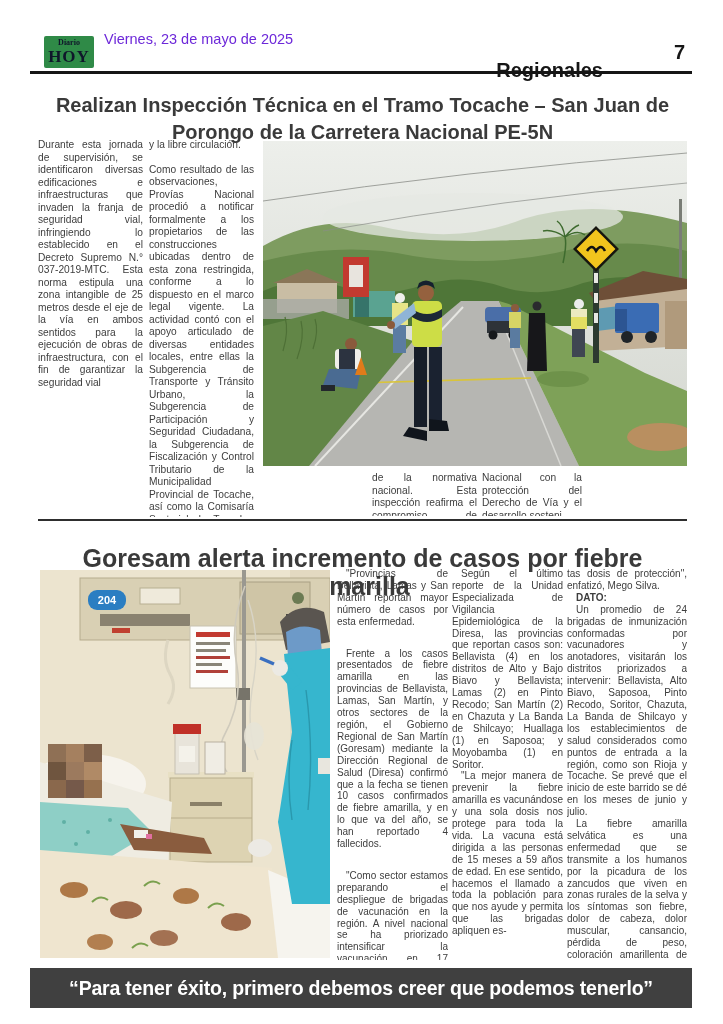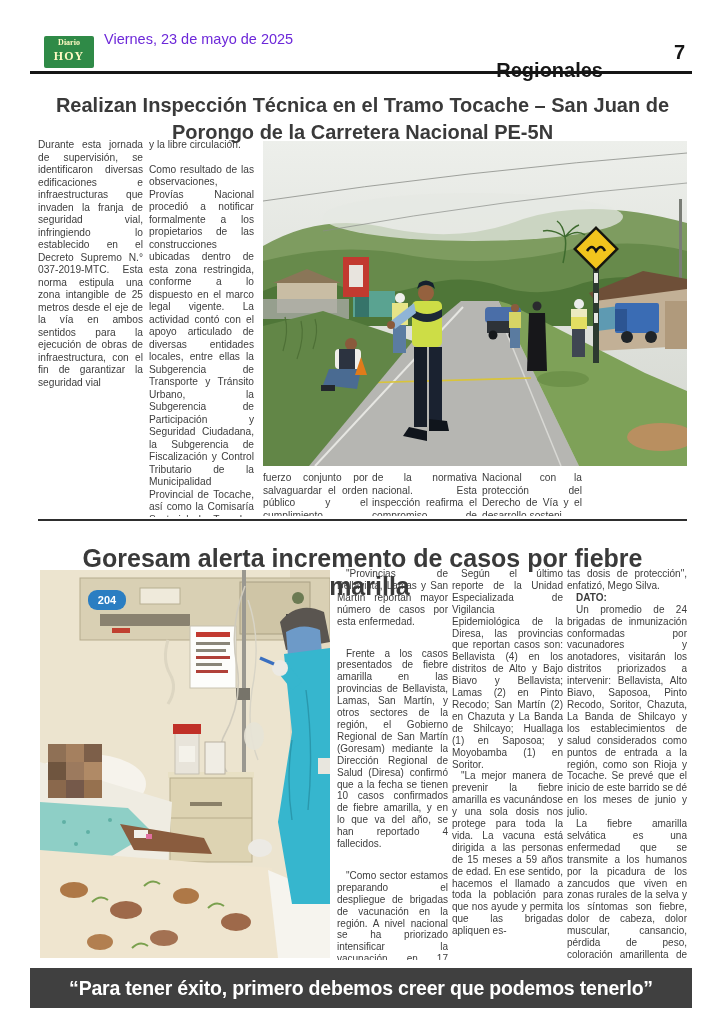--- a/index.html
+++ b/index.html
@@ -3,23 +3,23 @@
 <meta charset="utf-8">
 <style>
   html,body{margin:0;padding:0;}
   body{
     width:723px;height:1024px;position:relative;overflow:hidden;
     background:#ffffff;color:#3d3d3d;
     font-family:"Liberation Sans",sans-serif;
   }
   
   .logo{position:absolute;left:44px;top:36px;width:50px;height:32px;background:#2f8a47;
-        color:#fef9c3;text-align:center;border-radius:2px;font-family:"Liberation Serif",serif;}
+        color:#0f172a;text-align:center;border-radius:2px;font-family:"Liberation Serif",serif;}
   .logo .top{display:block;font-size:8px;font-weight:bold;line-height:9px;padding-top:2px;}
-  .logo .main{display:block;font-size:12px;font-weight:bold;line-height:19px;letter-spacing:1px;}
+  .logo .main{display:block;font-size:17px;font-weight:bold;line-height:19px;letter-spacing:1px;}
   .date{position:absolute;left:104px;top:31px;font-size:14.5px;color:#6d28d9;}
   .section{position:absolute;right:120px;top:41px;font-size:20px;font-weight:bold;color:#161616;margin-top:18px;}
   .pagenum{position:absolute;right:38px;top:41px;font-size:20px;font-weight:bold;color:#161616;}
   .header-rule{position:absolute;left:30px;top:71px;width:662px;height:3px;background:#151515;}
   
   .a1-headline{position:absolute;left:38px;top:79px;width:649px;text-align:center;
                font-size:20px;line-height:27px;font-weight:bold;color:#3a3a3a;}
   .a1-body{position:absolute;left:38px;top:139px;width:649px;height:378px;}
   .col{position:absolute;top:0;text-align:justify;overflow:hidden;}
   .a1t{font-size:10.2px;line-height:12.5px;}
@@ -170,21 +170,20 @@
         <path d="M151,162 L128,180 L132,188 L153,172 Z" fill="#8fb4d6"></path>
         <circle cx="128" cy="184" r="4" fill="#8a5a3c"></circle>
         <rect x="151" y="206" width="13" height="80" fill="#161d28"></rect>
         <rect x="166" y="206" width="13" height="74" fill="#1a2230"></rect>
         <path d="M146,286 L164,290 L164,300 L140,295 Z" fill="#10151c"></path>
         <path d="M166,278 L184,280 L186,290 L166,290 Z" fill="#10151c"></path>
       </g>
     </svg>
   </div>
 
-  <div class="col a1t b3">fuerzo conjunto por salvaguardar el orden público y el cumplimiento</div>
   <div class="col a1t b4">de la normativa nacional. Esta inspección reafirma el compromiso de Provías</div>
   <div class="col a1t b5">Nacional con la protección del Derecho de Vía y el desarrollo sosteni-</div>
 </div>
 
 <div class="divider"></div>
 
 <h1 class="a2-headline">Goresam alerta incremento de casos por fiebre amarilla</h1>
 
 <div class="a2-body">
 

